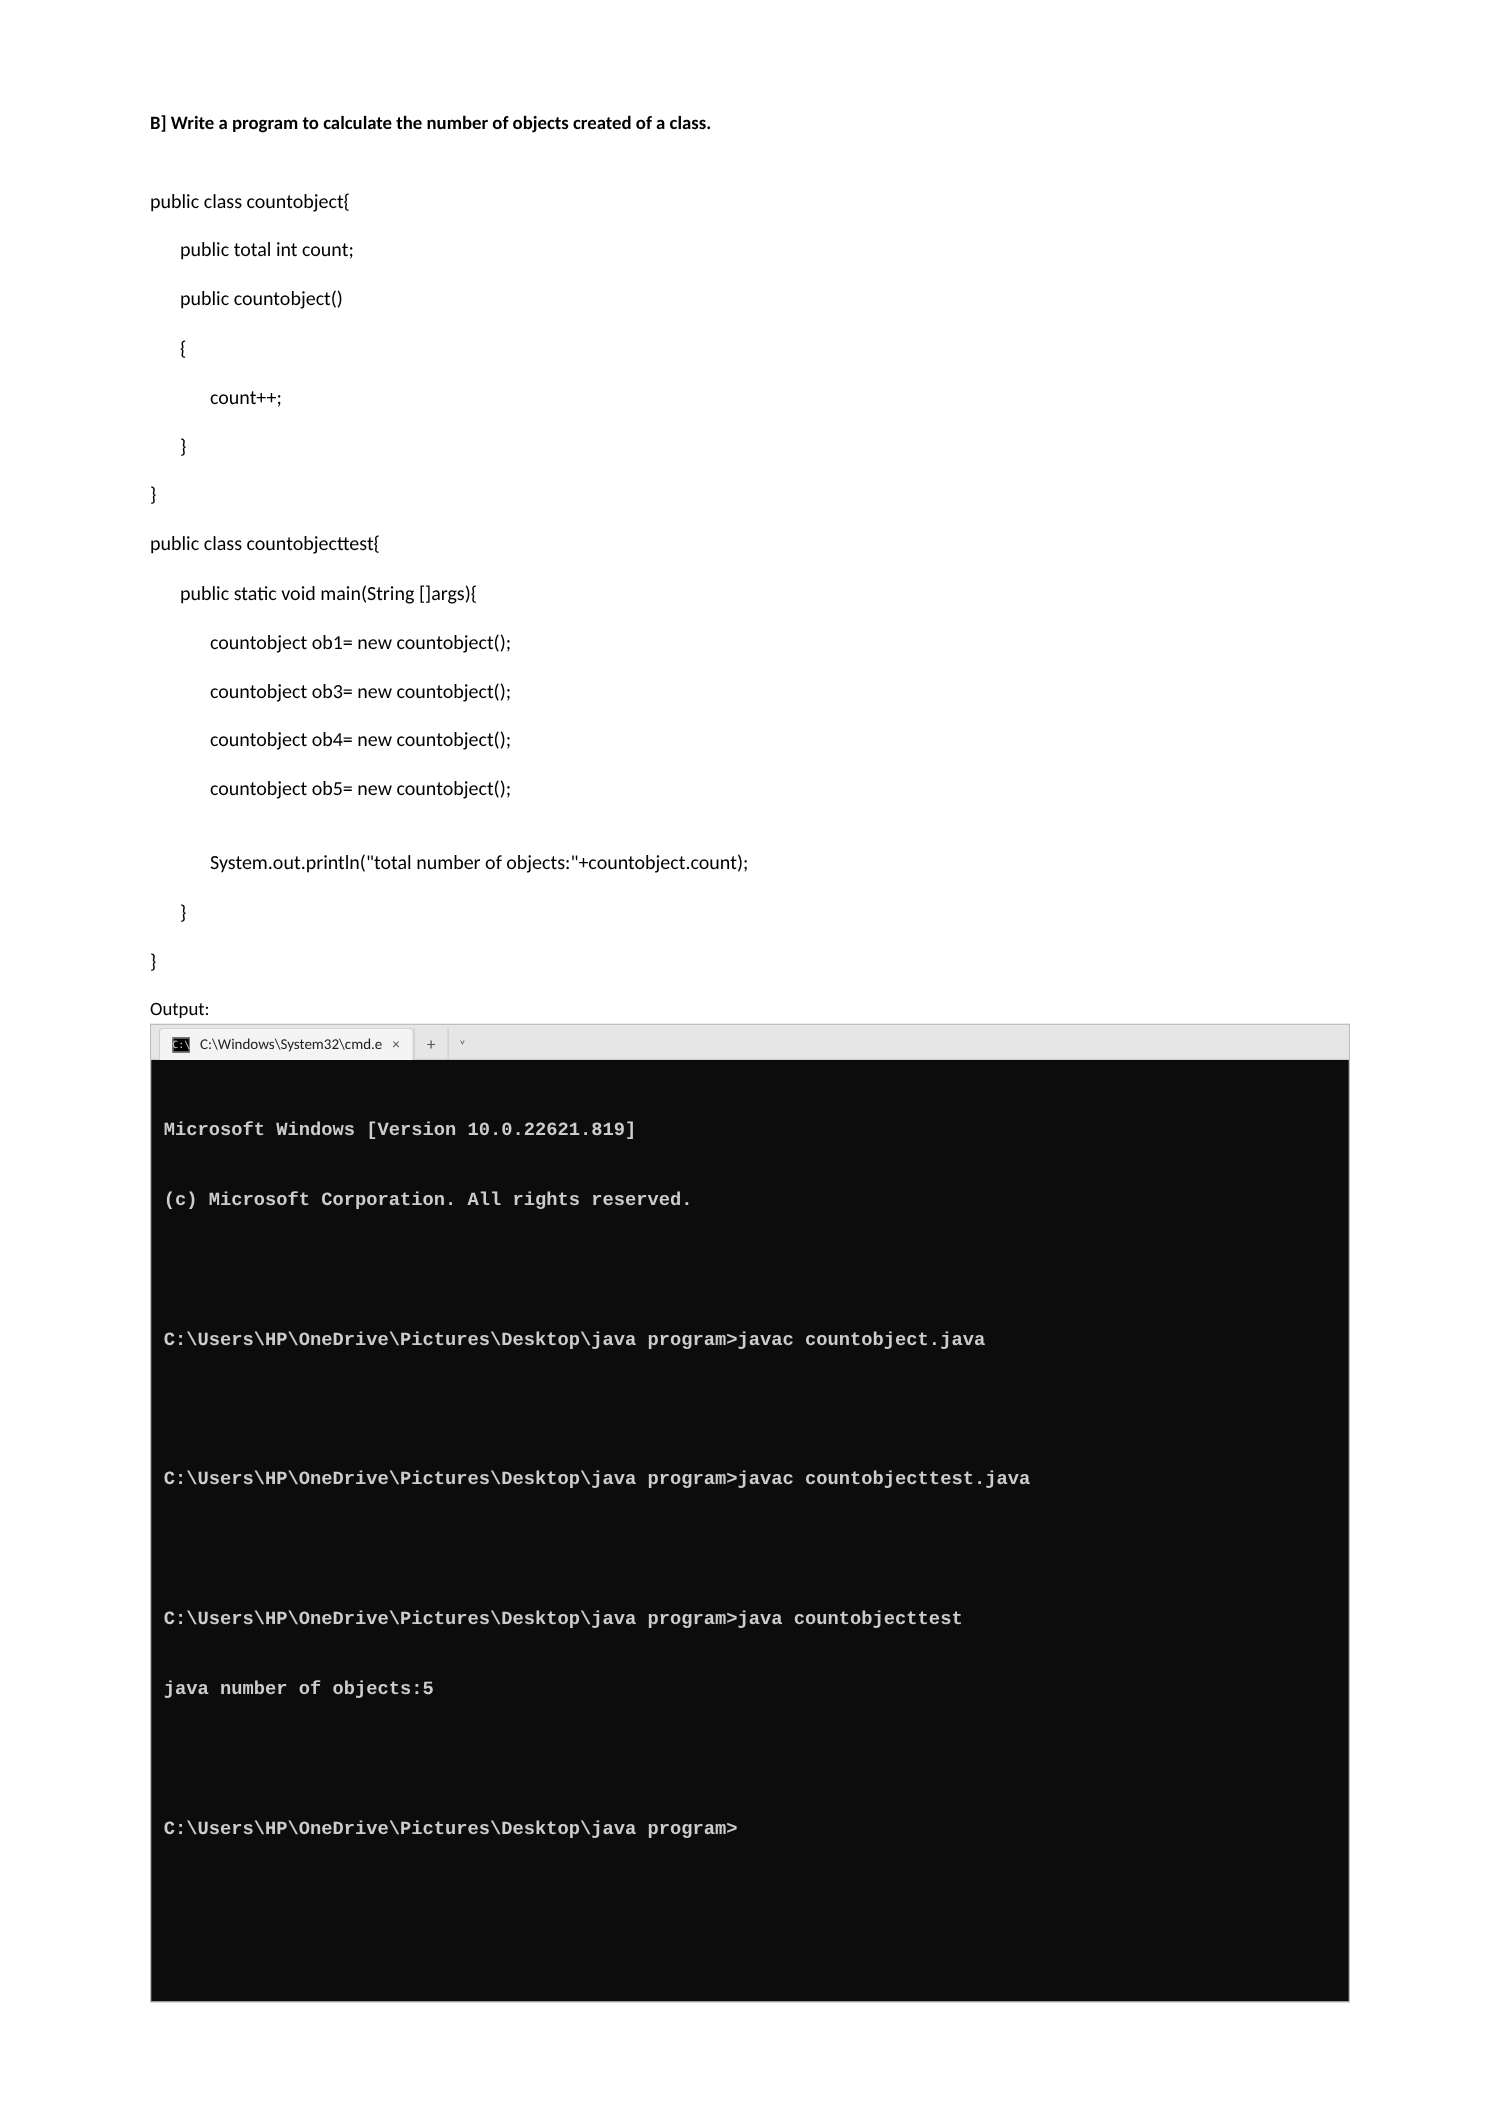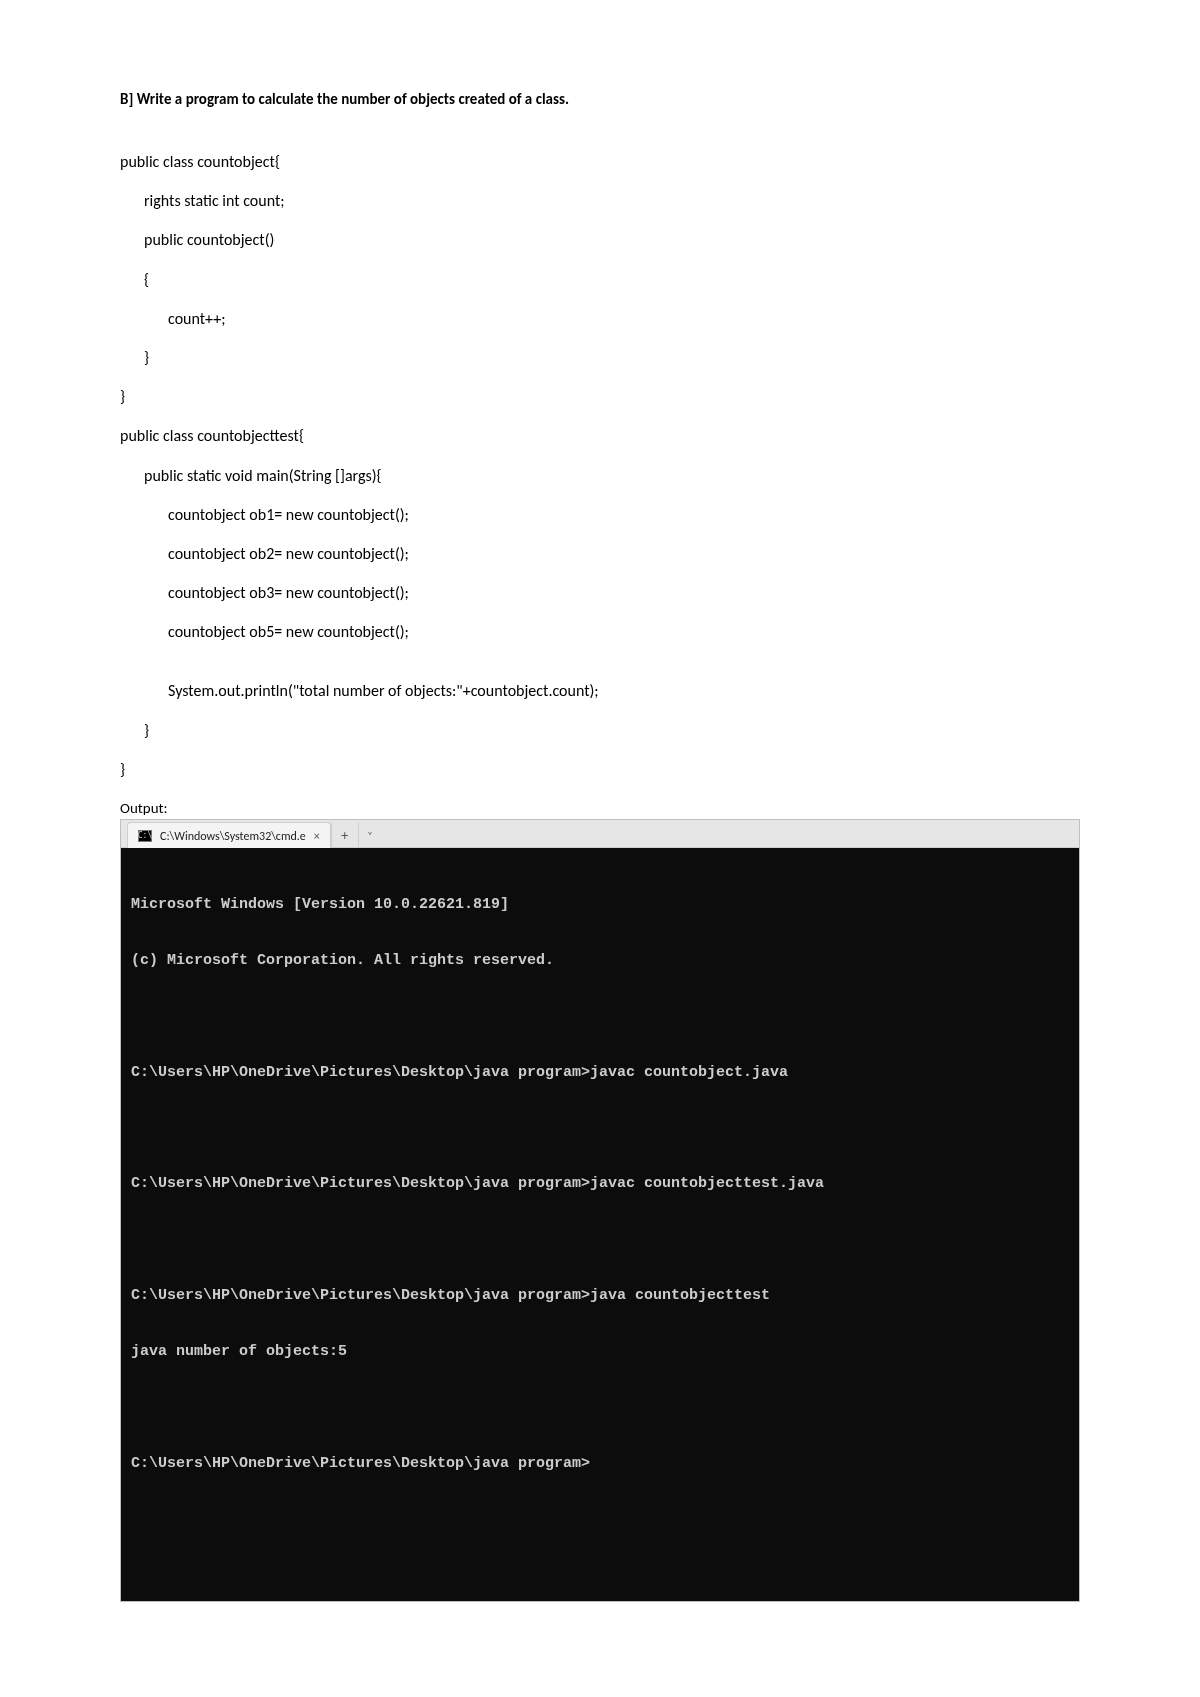--- a/index.html
+++ b/index.html
@@ -115,31 +115,31 @@
 </style>
 </head>
 <body>
 
 <div class="page">
 
   <div class="heading">B] Write a program to calculate the number of objects created of a class.</div>
 
   <div class="code-block">
     <div class="code-line">public class countobject{</div>
-    <div class="code-line indent1">rights static int count;</div>
+    <div class="code-line indent1">public total int count;</div>
     <div class="code-line indent1">public countobject()</div>
     <div class="code-line indent1">{</div>
     <div class="code-line indent2">count++;</div>
     <div class="code-line indent1">}</div>
     <div class="code-line">}</div>
     <div class="code-line">public class countobjecttest{</div>
     <div class="code-line indent1">public static void main(String []args){</div>
     <div class="code-line indent2">countobject ob1= new countobject();</div>
-    <div class="code-line indent2">countobject ob2= new countobject();</div>
     <div class="code-line indent2">countobject ob3= new countobject();</div>
+    <div class="code-line indent2">countobject ob4= new countobject();</div>
     <div class="code-line indent2">countobject ob5= new countobject();</div>
     <div class="gap"></div>
     <div class="code-line indent2">System.out.println("total number of objects:"+countobject.count);</div>
     <div class="code-line indent1">}</div>
     <div class="code-line">}</div>
   </div>
 
   <div class="output-label">Output:</div>
 
   <div class="terminal-window">

